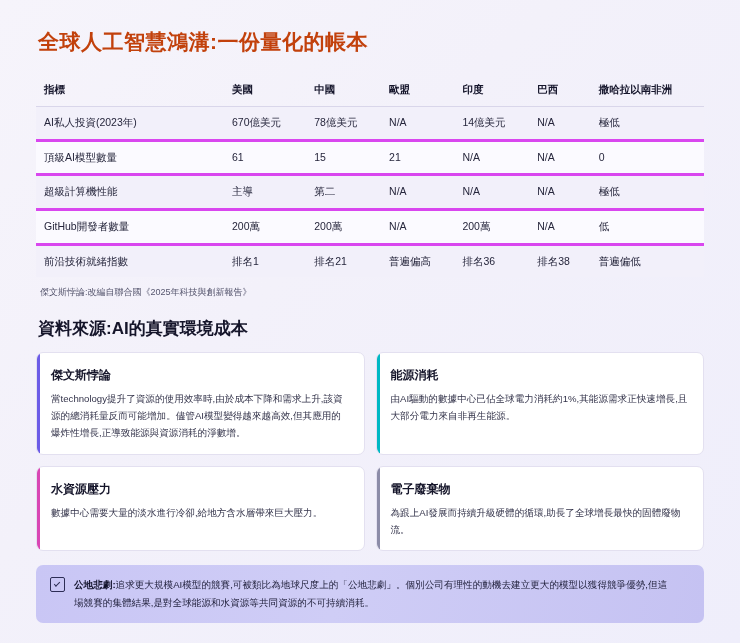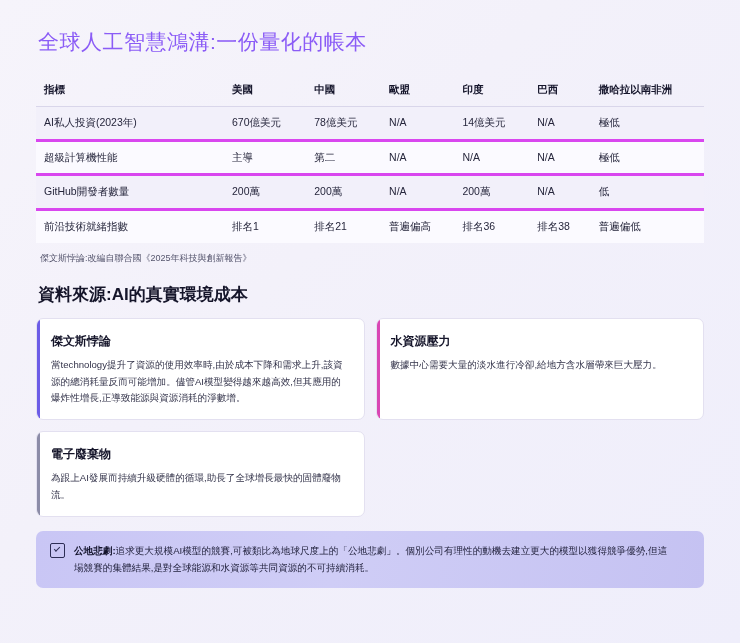--- a/index.html
+++ b/index.html
@@ -16,23 +16,23 @@
   }
   .page {
     position: relative;
     width: 740px;
     height: 643px;
     box-sizing: border-box;
     padding: 22px 34px 10px 34px;
   }
   .title {
     font-size: 21px;
-    font-weight: normal;
+    font-weight: bold;
     letter-spacing: 0.5px;
-    color: #8b5cf6;
+    color: #c2410c;
     margin: 6px 0 18px 4px;
   }
   
   .table-wrap {
     margin: 0 2px;
   }
   table.matrix {
     width: 100%;
     border-collapse: collapse;
     font-size: 10.5px;
@@ -178,20 +178,29 @@
         <tr>
           <td class="first-col">AI私人投資(2023年)</td>
           <td>670億美元</td>
           <td>78億美元</td>
           <td>N/A</td>
           <td>14億美元</td>
           <td>N/A</td>
           <td>極低</td>
         </tr>
         <tr>
+          <td class="first-col">頂級AI模型數量</td>
+          <td>61</td>
+          <td>15</td>
+          <td>21</td>
+          <td>N/A</td>
+          <td>N/A</td>
+          <td>0</td>
+        </tr>
+        <tr>
           <td class="first-col">超級計算機性能</td>
           <td>主導</td>
           <td>第二</td>
           <td>N/A</td>
           <td>N/A</td>
           <td>N/A</td>
           <td>極低</td>
         </tr>
         <tr>
           <td class="first-col">GitHub開發者數量</td>
@@ -218,20 +227,25 @@
   <div class="source-note">傑文斯悖論:改編自聯合國《2025年科技與創新報告》</div>
 
   <h2 class="subtitle">資料來源:AI的真實環境成本</h2>
 
   <div class="cards">
     <div class="card tall">
       <span class="bar" style="background:#6c5ce7"></span>
       <h3>傑文斯悖論</h3>
       <p>當technology提升了資源的使用效率時,由於成本下降和需求上升,該資源的總消耗量反而可能增加。儘管AI模型變得越來越高效,但其應用的爆炸性增長,正導致能源與資源消耗的淨數增。</p>
     </div>
+    <div class="card tall">
+      <span class="bar" style="background:#00b8c4"></span>
+      <h3>能源消耗</h3>
+      <p>由AI驅動的數據中心已佔全球電力消耗約1%,其能源需求正快速增長,且大部分電力來自非再生能源。</p>
+    </div>
     <div class="card short">
       <span class="bar" style="background:#d946b4"></span>
       <h3>水資源壓力</h3>
       <p>數據中心需要大量的淡水進行冷卻,給地方含水層帶來巨大壓力。</p>
     </div>
     <div class="card short">
       <span class="bar" style="background:#8c8ca8"></span>
       <h3>電子廢棄物</h3>
       <p>為跟上AI發展而持續升級硬體的循環,助長了全球增長最快的固體廢物流。</p>
     </div>

